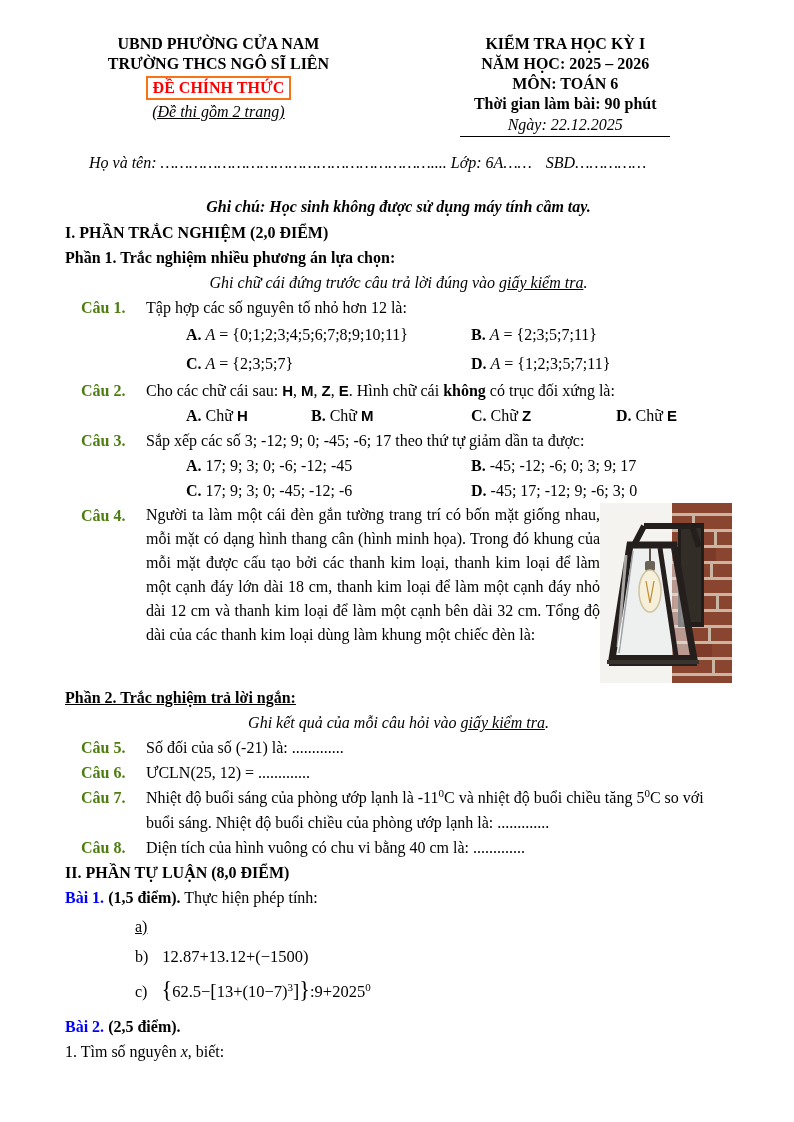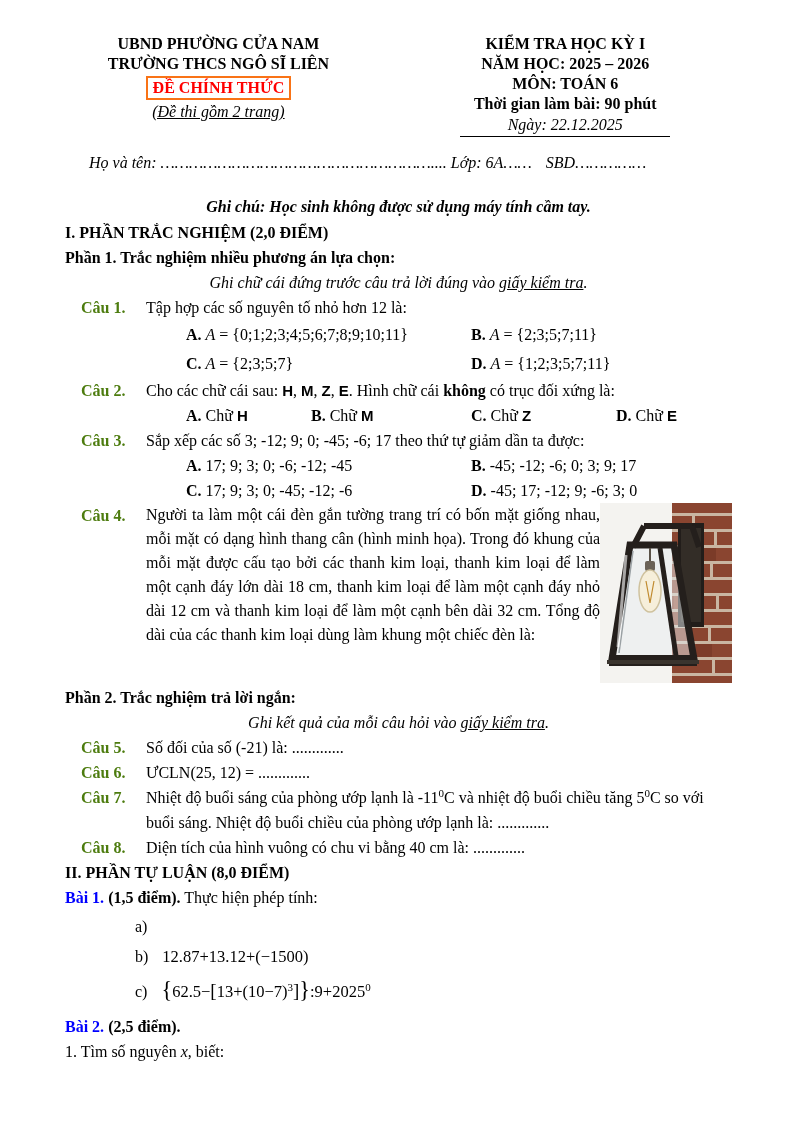--- a/index.html
+++ b/index.html
@@ -43,21 +43,21 @@
   .q4-img{flex:none;width:132px;height:180px;}
   
   .bai-label{font-weight:bold;color:#0000FF;}
   .bai-pts{font-weight:bold;}
   .sub-item{margin-left:70px;line-height:30px;display:flex;align-items:baseline;}
   .ikey{margin-right:14px;}
   .expr{font-size:16.5px;}
   .brace{font-size:1.35em;}
   .brkt{font-size:1.15em;}
   sup{font-size:11px;line-height:0;}
-  .mt2{margin-top:2px;} .mt4{margin-top:4px;}
+  .mt2{margin-top:2px;text-decoration:underline;} .mt4{margin-top:4px;}
 </style>
 </head>
 <body>
 
 <div class="page">
 
   <div class="header">
     <div class="h-left">
       <div class="hb">UBND PHƯỜNG CỬA NAM</div>
       <div class="hb">TRƯỜNG THCS NGÔ SĨ LIÊN</div>

